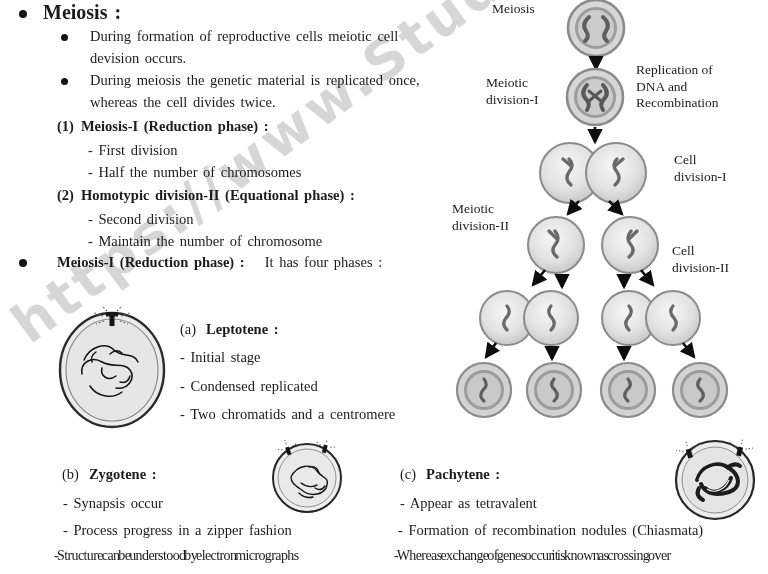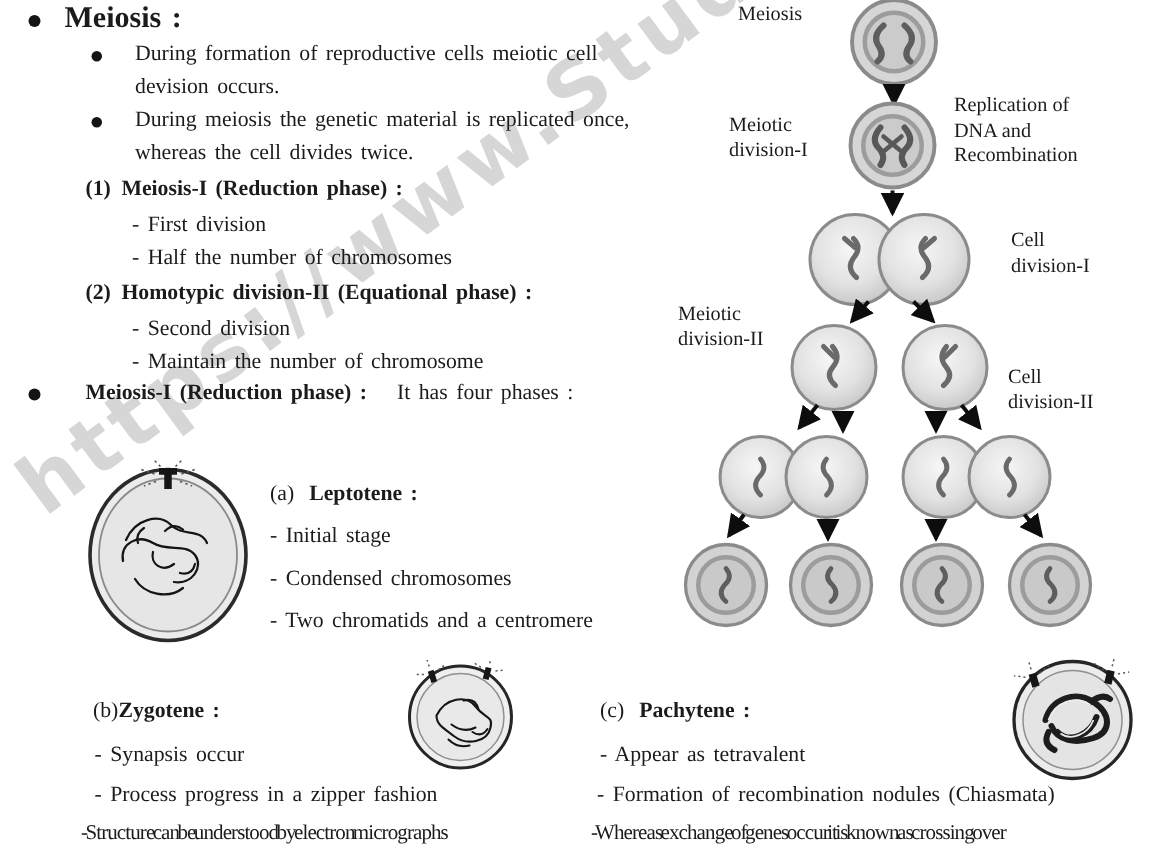--- a/index.html
+++ b/index.html
@@ -67,24 +67,24 @@
         <line x1="-8" y1="2" x2="-16" y2="5"></line>
           <line x1="8" y1="2" x2="16" y2="5"></line>
         <line x1="-5" y1="-8" x2="-10" y2="-13"></line>
           <line x1="5" y1="-8" x2="10" y2="-13"></line>
       </g>
     </g>
   </svg>
 
   <div class="t" style="left:180px;top:319px"><span>(a)</span><span class="b" style="margin-left:10px">Leptotene :</span></div>
   <div class="t" style="left:180px;top:347px">- Initial stage</div>
-  <div class="t" style="left:180px;top:376px">- Condensed chromosomes</div>
+  <div class="t" style="left:180px;top:376px">- Condensed replicated</div>
   <div class="t" style="left:180px;top:404px">- Two chromatids and a centromere</div>
 
-  <div class="t" style="left:62px;top:464px"><span>(b)</span><span class="b" style="">Zygotene :</span></div>
+  <div class="t" style="left:62px;top:464px"><span>(b)</span><span class="b" style="margin-left:10px">Zygotene :</span></div>
   <div class="t" style="left:63px;top:493px">- Synapsis occur</div>
   <div class="t" style="left:63px;top:520px">- Process progress in a zipper fashion</div>
   <div class="t cond" style="left:54px;top:546px">- Structure can be understood by electron micrographs</div>
 
   <svg style="left:269px;top:440px" width="76" height="76" viewBox="0 0 76 76">
     <circle cx="38" cy="38" r="34" fill="#efefef" stroke="#262626" stroke-width="2"></circle>
     <circle cx="38" cy="38" r="29" fill="#e9e9e9" stroke="#8f8f8f" stroke-width="1"></circle>
     <g stroke="#161616" stroke-width="1.4" fill="none" stroke-linecap="round">
       <path d="M22,37 C28,25 42,23 48,31 C54,39 60,37 58,45 C56,55 42,57 34,51 C26,45 22,43 22,37"></path>
       <path d="M32,43 q8,6 16,2"></path>

